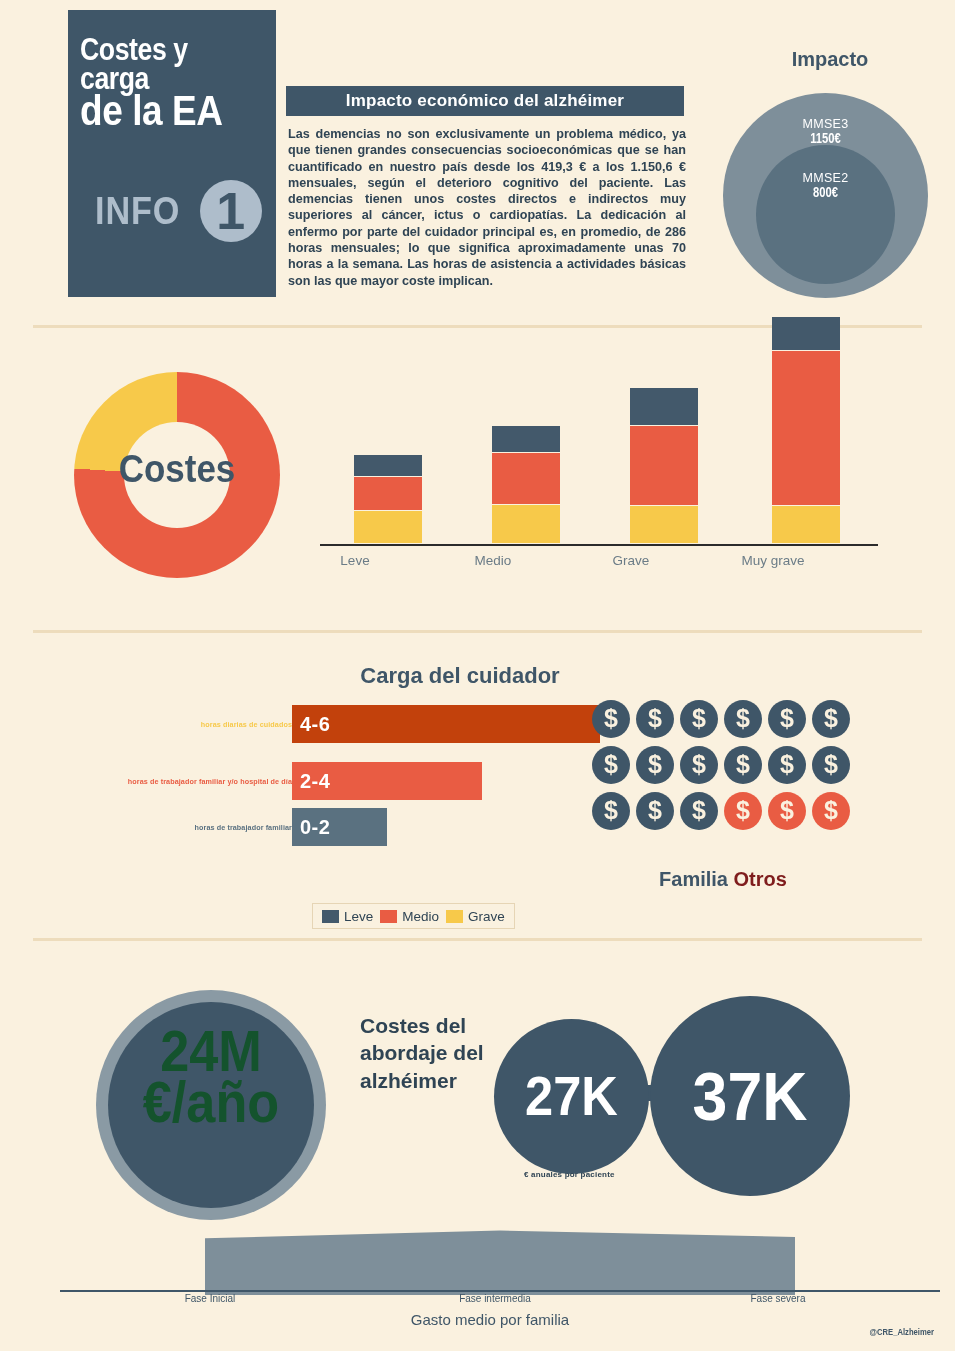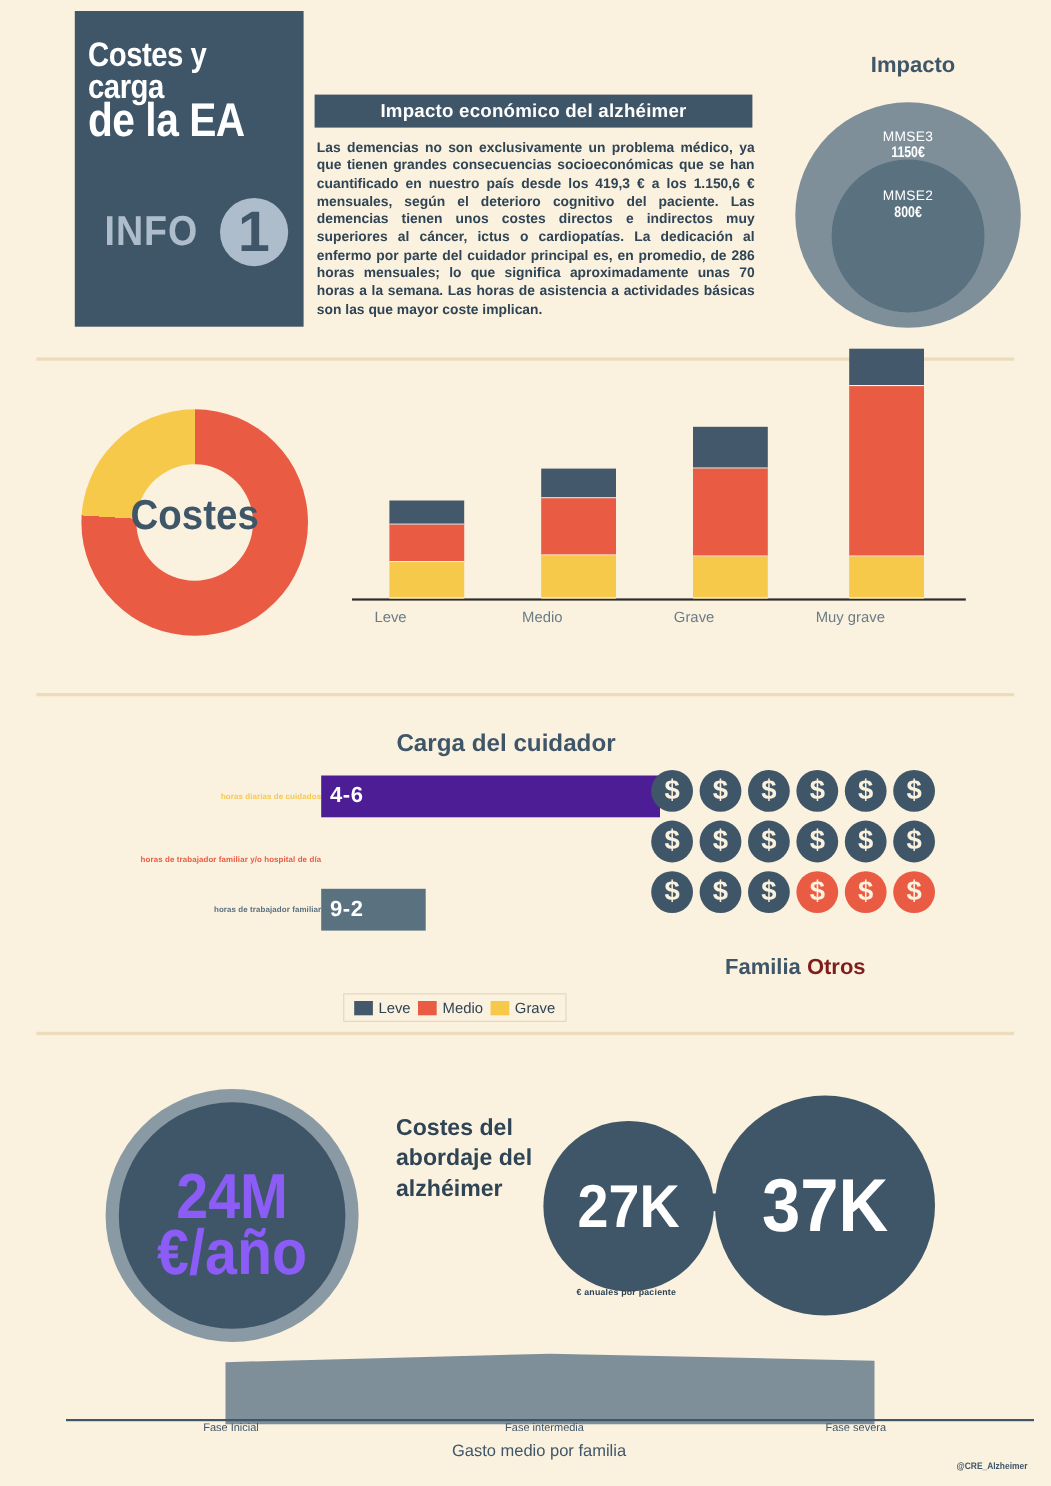--- a/index.html
+++ b/index.html
@@ -73,21 +73,21 @@
   #coins-cap{position:absolute;left:592px;top:868px;width:262px;text-align:center;font-size:20px;font-weight:bold;}
   
   #legend{position:absolute;left:312px;top:903px;height:24px;background:#FAF1DF;
      border:1px solid #E6D5B5;display:flex;align-items:center;padding:0 9px;gap:7px;}
   .lg-item{display:flex;align-items:center;gap:5px;}
   .lg-sw{width:17px;height:13px;}
   .lg-tx{color:#2F4454;font-size:13.5px;}
   
   #big24-ring{position:absolute;left:96px;top:990px;width:230px;height:230px;border-radius:50%;background:#8A9AA4;}
   #big24{position:absolute;left:108px;top:1002px;width:206px;height:206px;border-radius:50%;background:#3F5668;}
-  #big24-txt{position:absolute;left:108px;top:1062px;width:206px;text-align:center;color:#8b5cf6;
+  #big24-txt{position:absolute;left:108px;top:1025px;width:206px;text-align:center;color:#14532d;
      font-weight:bold;line-height:.88;}
   #big24-txt .a{display:block;font-size:58px;transform:scaleX(.9);}
   #big24-txt .b{display:block;font-size:58px;transform:scaleX(.9);}
   #costes-abordaje{position:absolute;left:360px;top:1012px;width:130px;color:#2F4454;
      font-size:21px;font-weight:bold;line-height:1.3;}
   #bar-connect{position:absolute;left:630px;top:1085px;width:24px;height:16px;background:#3F5668;}
   #circ27{position:absolute;left:494px;top:1019px;width:155px;height:155px;border-radius:50%;background:#3F5668;}
   #circ27 span{display:block;width:100%;text-align:center;line-height:155px;color:#FFFFFF;
      font-size:55px;font-weight:bold;transform:scaleX(.92);}
   #circ37{position:absolute;left:650px;top:996px;width:200px;height:200px;border-radius:50%;background:#3F5668;}
@@ -172,31 +172,34 @@
       <div class="bseg" style="height: 155px; background: rgb(233, 92, 67);"></div>
       <div class="bseg" style="height: 38px; background: rgb(247, 201, 74);"></div>
     </div>
     <div class="blabel" style="left: 398px;">Muy grave</div>
   </div>
 
 <div id="carga-title" class="cond">Carga del cuidador</div>
 <div id="carga-rows">
     <div class="hbar-row" style="top: 705px;">
       <div class="hbar-lab" style="color: rgb(247, 201, 74);">horas diarias de cuidados</div>
-      <div class="hbar" style="width: 308px; background: #4c1d95;">
+      <div class="hbar" style="width: 308px; background: #c2410c;">
         <span class="hbar-val cond">4-6</span>
       </div>
     </div>
     <div class="hbar-row" style="top: 762px;">
       <div class="hbar-lab" style="color: rgb(233, 92, 67);">horas de trabajador familiar y/o hospital de día</div>
+      <div class="hbar" style="width: 190px; background: rgb(233, 92, 67);">
+        <span class="hbar-val cond">2-4</span>
+      </div>
     </div>
     <div class="hbar-row" style="top: 808px;">
       <div class="hbar-lab" style="color: rgb(90, 113, 128);">horas de trabajador familiar</div>
       <div class="hbar" style="width: 95px; background: rgb(90, 113, 128);">
-        <span class="hbar-val cond">9-2</span>
+        <span class="hbar-val cond">0-2</span>
       </div>
     </div>
   </div>
 
 <div id="coins">
     <div class="coin-row">
       <div class="coin" style="background: rgb(63, 86, 104);">$</div>
       <div class="coin" style="background: rgb(63, 86, 104);">$</div>
       <div class="coin" style="background: rgb(63, 86, 104);">$</div>
       <div class="coin" style="background: rgb(63, 86, 104);">$</div>

